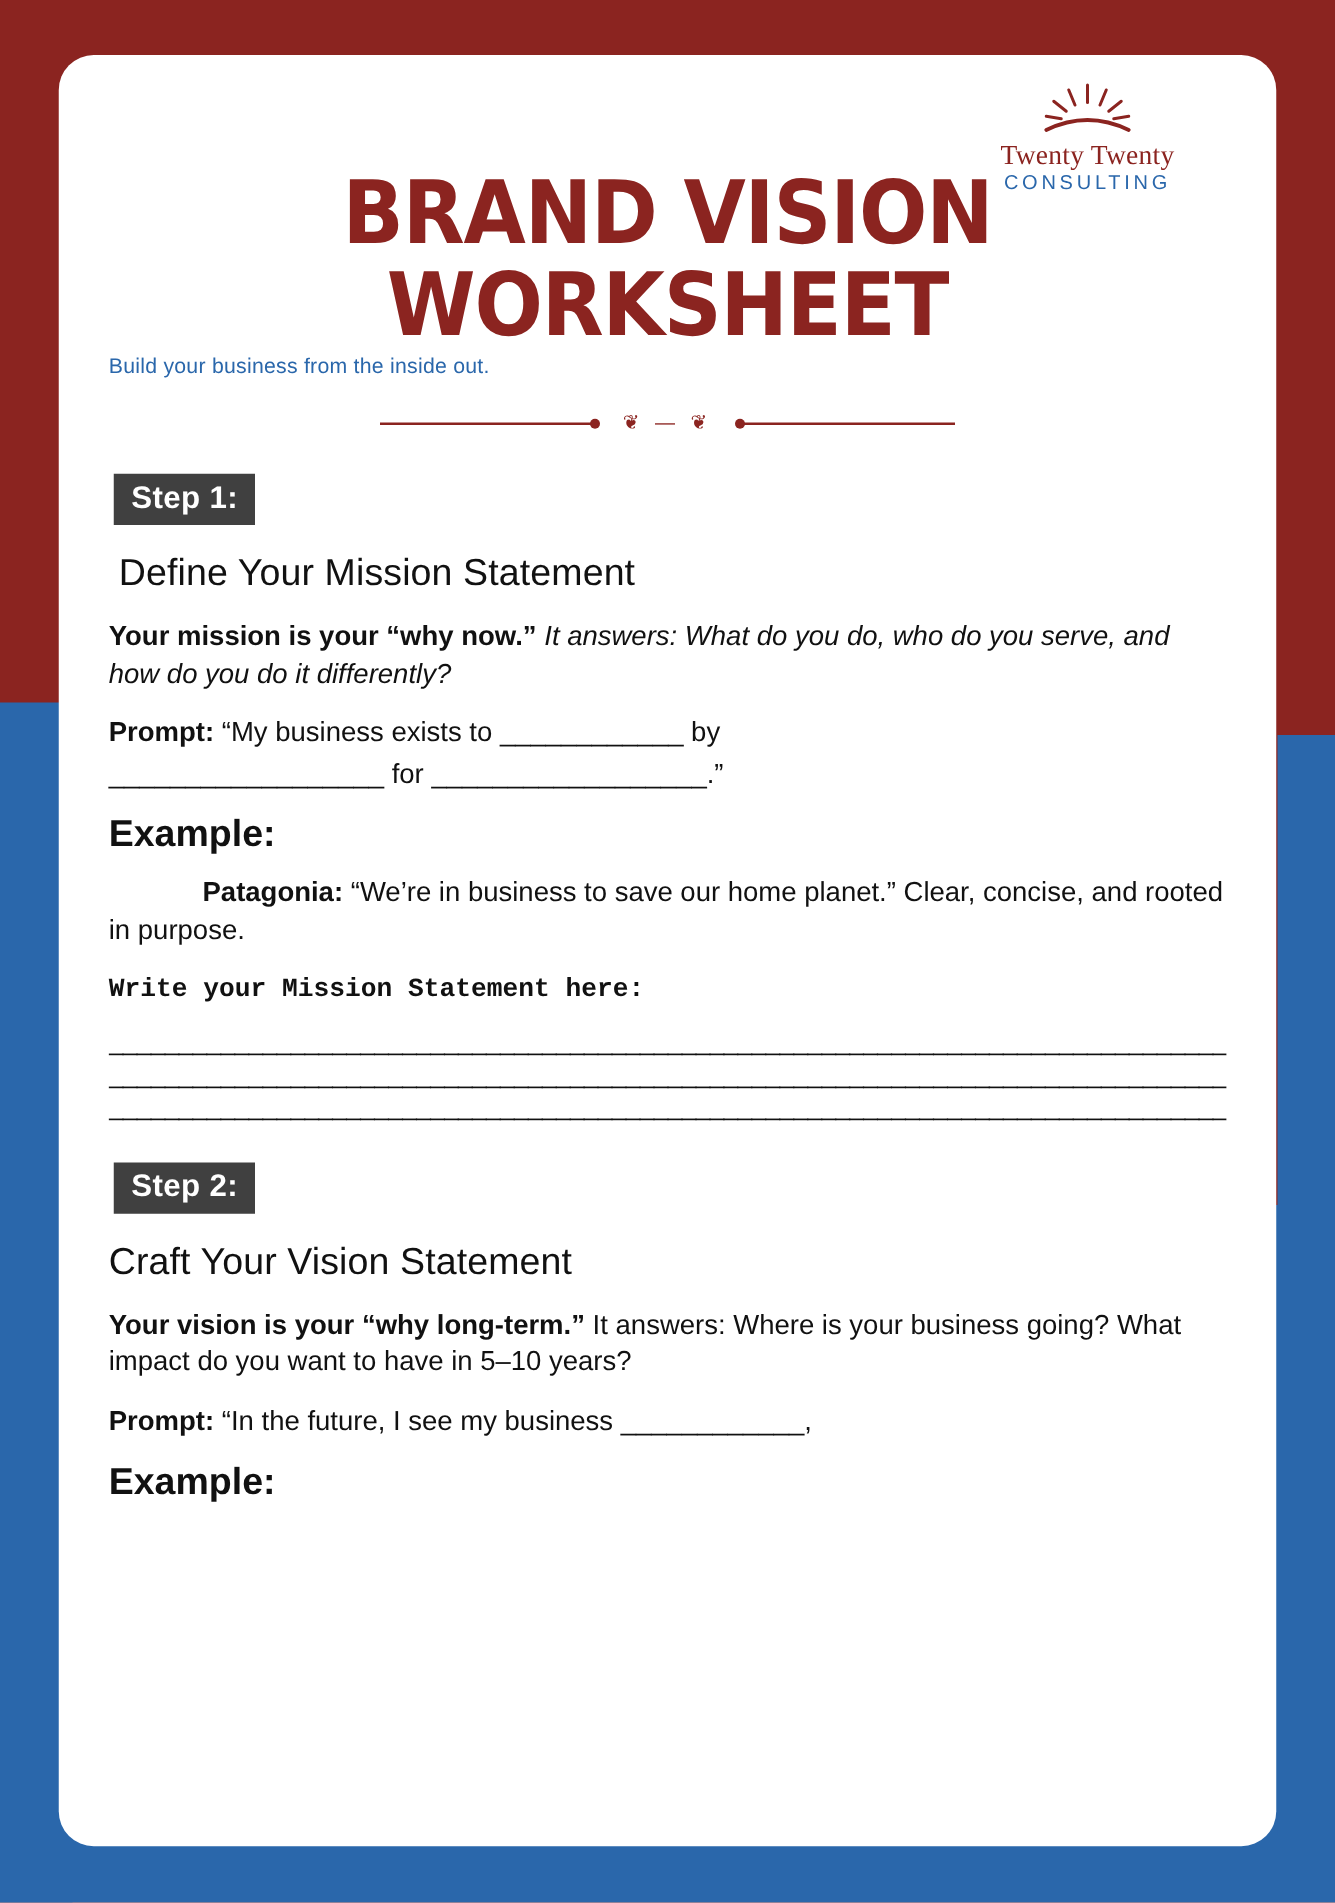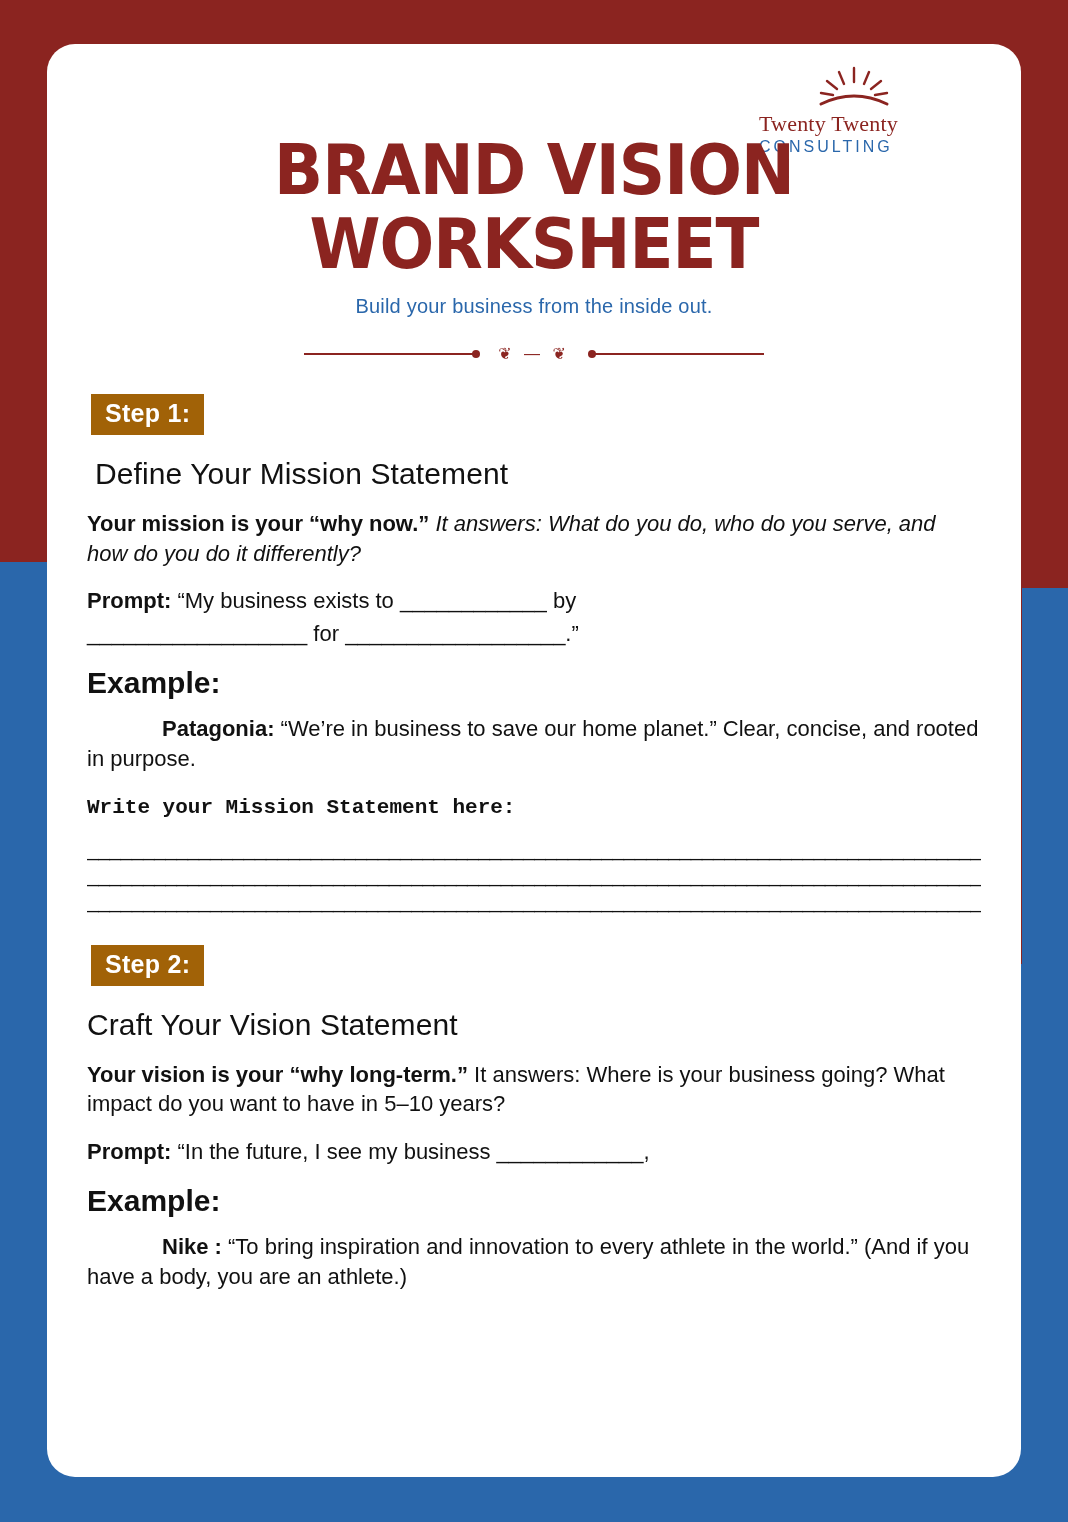--- a/index.html
+++ b/index.html
@@ -72,24 +72,24 @@
   .content {
     position: absolute;
     left: 40px;
     top: 0;
     width: 894px;
   }
 
   
   .logo {
     position: absolute;
-    right: 32px;
+    right: 16px;
     top: 18px;
     width: 190px;
-    text-align: left;
+    text-align: center;
   }
   .logo-mark {
     height: 48px;
     position: relative;
   }
   .logo-name {
     font-family: "Liberation Serif", serif;
     font-size: 22px;
     color: #8b2420;
     letter-spacing: 0.2px;
@@ -111,24 +111,23 @@
     font-family: "DejaVu Sans", sans-serif;
     font-weight: bold;
     font-size: 70px;
     letter-spacing: -1px;
     color: #8b2420;
     transform: scaleX(0.92);
     transform-origin: center;
     line-height: 1.05;
   }
   .subtitle {
-    text-align: center;
     color: #2a67ab;
-    font-size: 20px;
-    margin-top: 14px;
+    font-size: 17px;
+    margin-top: 2px;
     letter-spacing: 0.2px;
   }
 
   
   .divider {
     margin: 26px auto 0;
     width: 460px;
     height: 20px;
     position: relative;
   }
@@ -157,21 +156,21 @@
     text-align: center;
     color: #8b2420;
     font-size: 16px;
     line-height: 20px;
     letter-spacing: 4px;
   }
 
   
   .step-badge {
     display: inline-block;
-    background: #a16207;
+    background: #404040;
     color: #ffffff;
     font-weight: bold;
     font-size: 25px;
     padding: 5px 14px 7px;
     letter-spacing: 0.3px;
   }
   .step-wrap { margin-top: 30px; margin-left: 4px; }
 
   h2.section {
     font-size: 30px;
@@ -306,18 +305,15 @@
 
     <p class="body">
       <b>Your vision is your “why long-term.”</b><span> It answers: Where is your business going? What impact do you want to have in 5–10 years?</span>
     </p>
 
     <p class="prompt">
       <b>Prompt:</b><span> “In the future, I see my business  ____________,</span><br>
     </p>
 
     <h3 class="example">Example:</h3>
-    <p class="example-body">
-      <b>Nike :</b><span> “To bring inspiration and innovation to every athlete in the world.” (And if you have a body, you are an athlete.)</span>
-    </p>
 
   </div>
 </div>
 
 </body></html>

